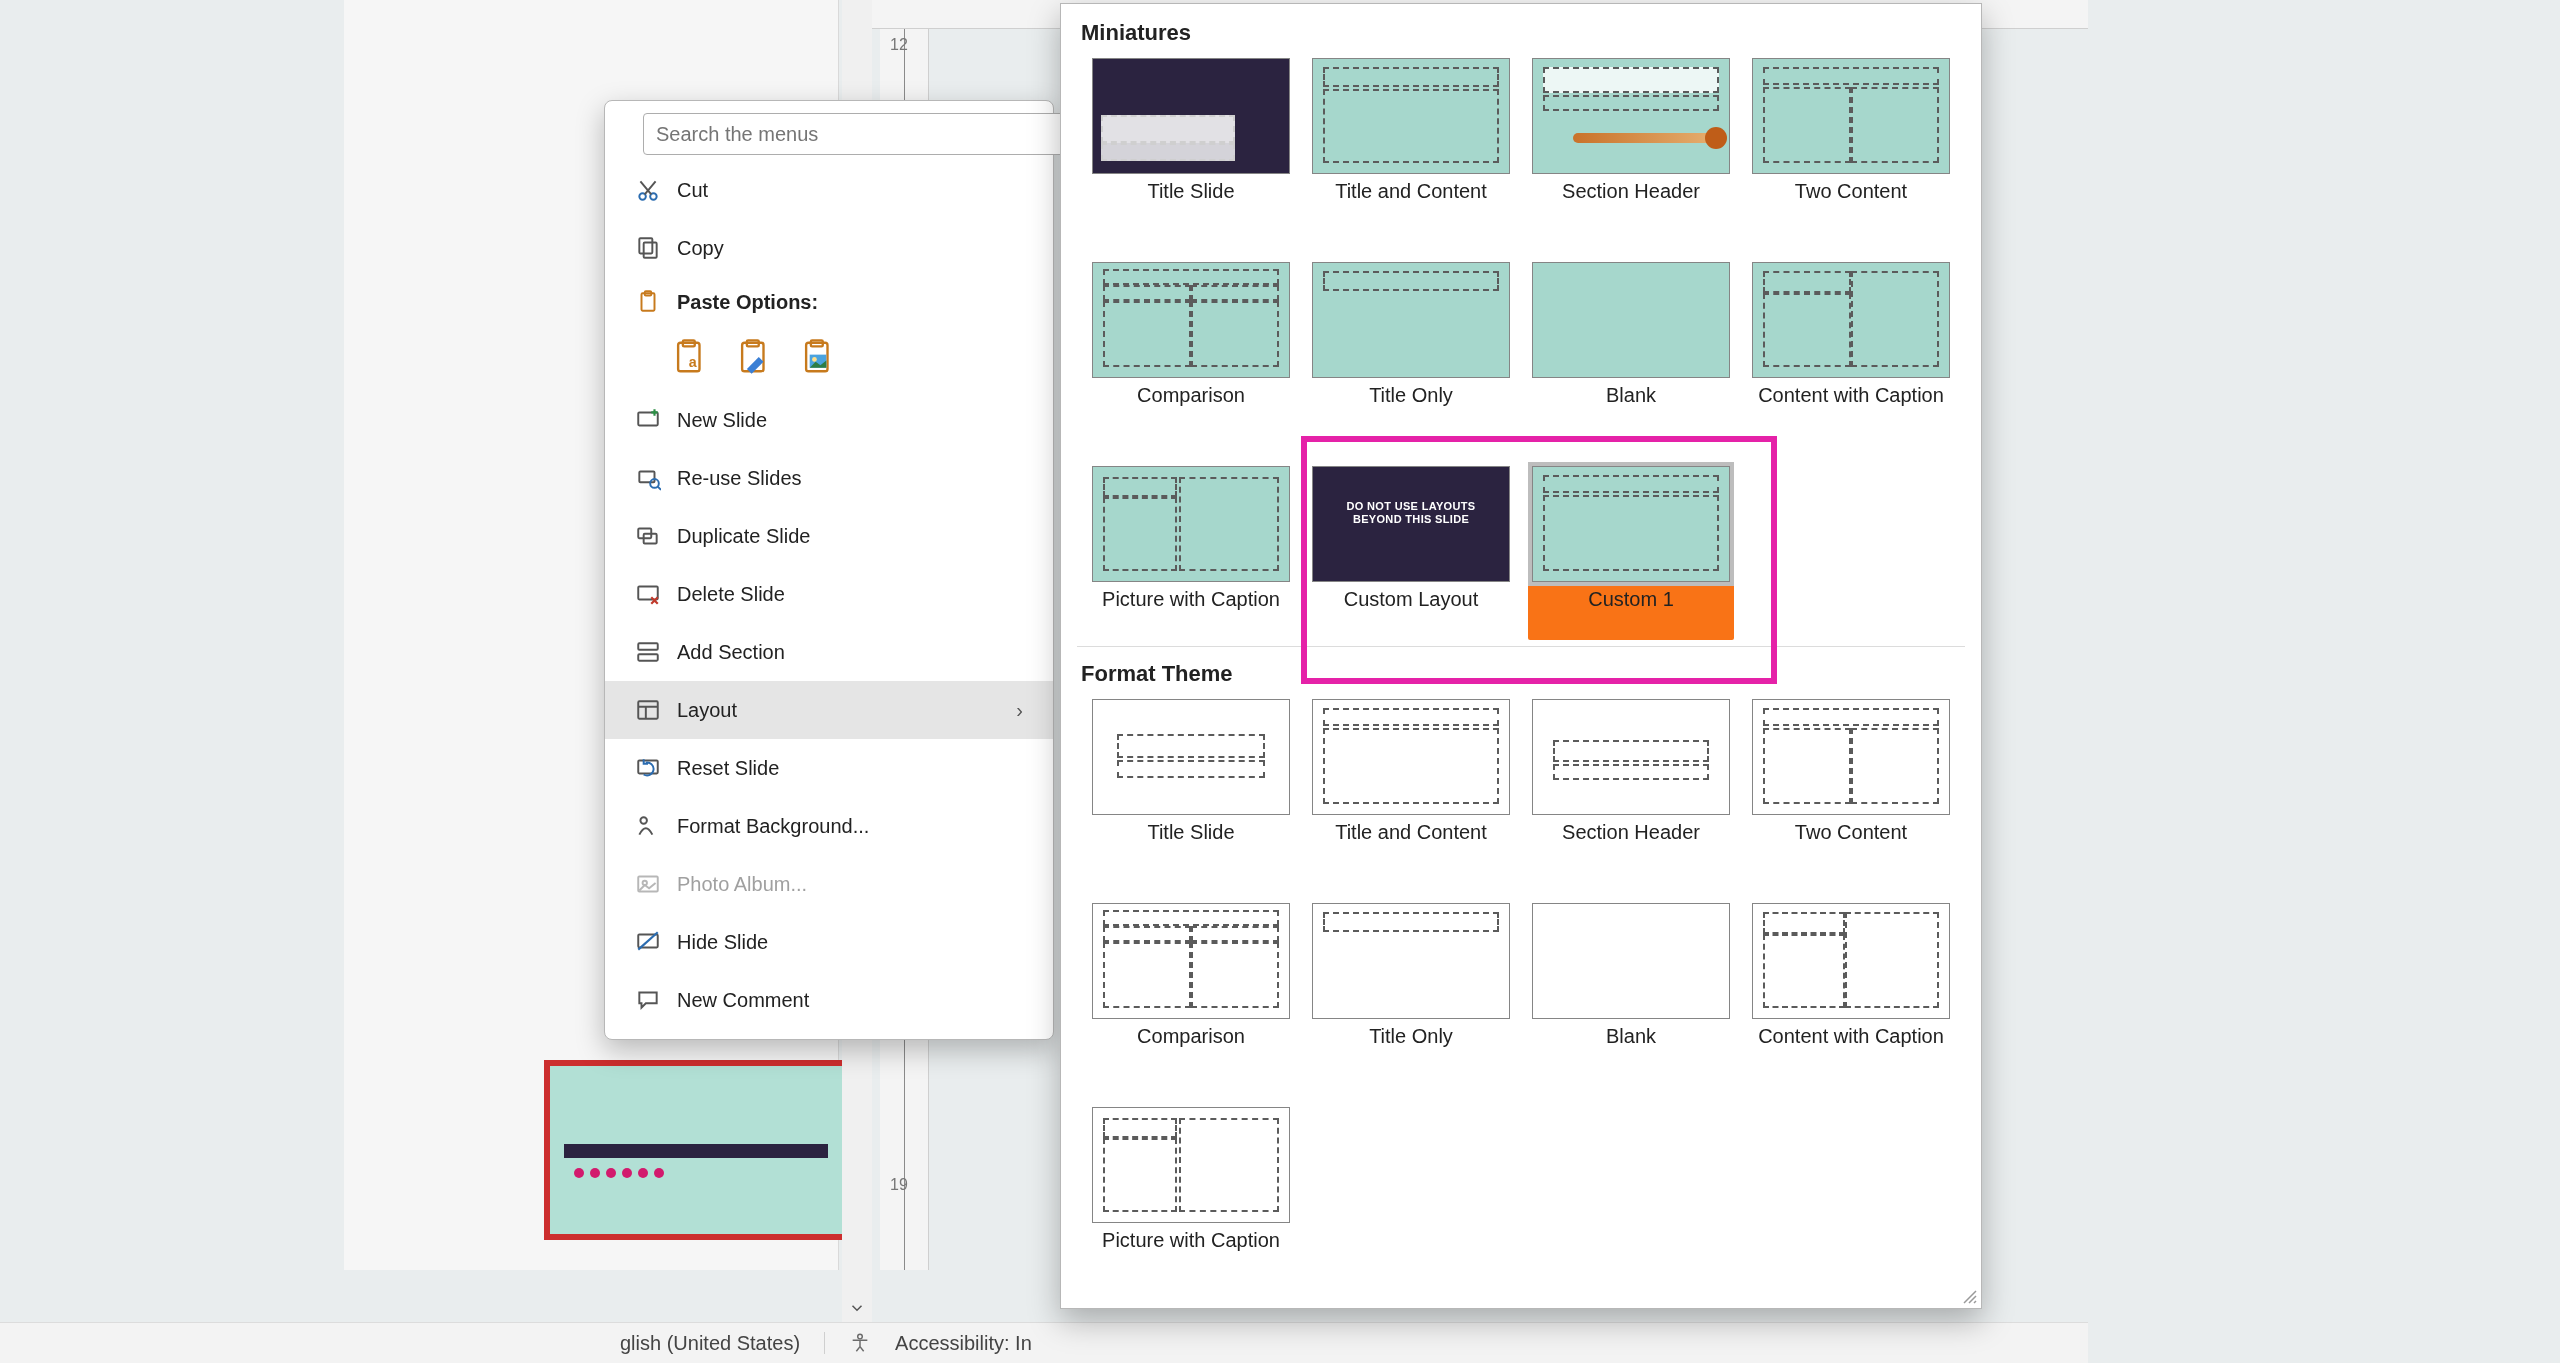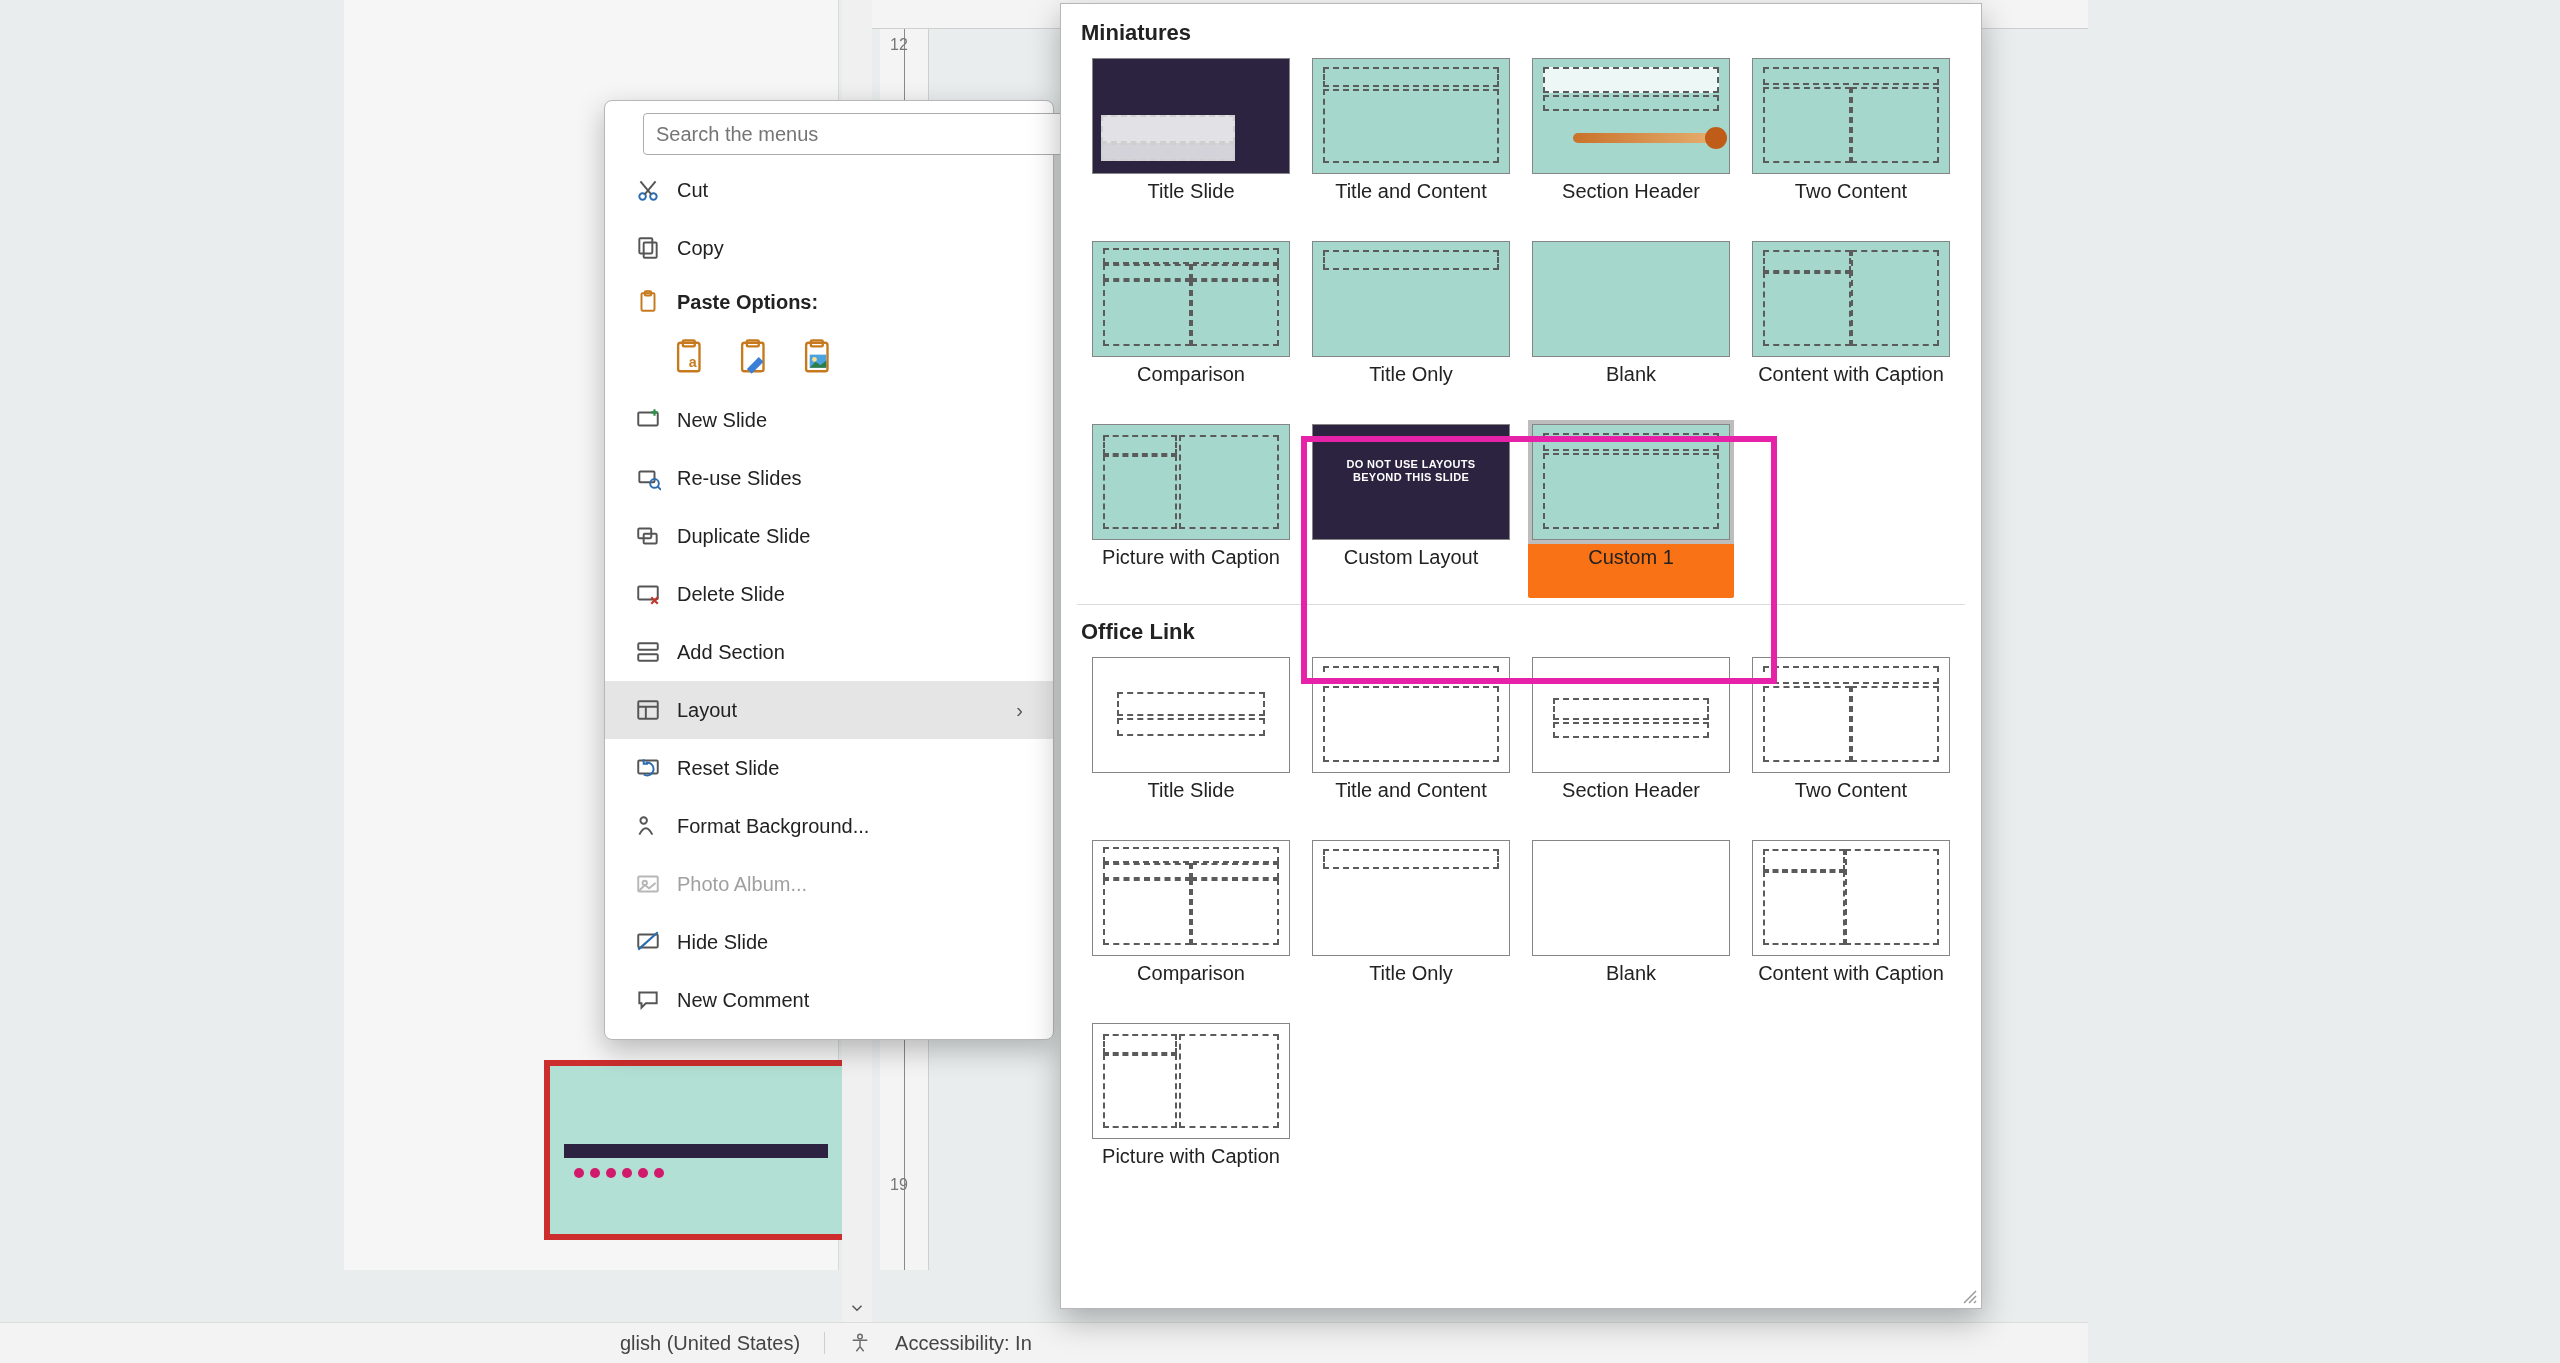--- a/index.html
+++ b/index.html
@@ -170,21 +170,21 @@
     font-size:22px;
     padding:6px 4px 8px 4px;
   }
   .gallery .divider{
     border:none;border-top:1px solid #dcdcdc;
     margin:6px 0 8px 0;
   }
   .grid{
     display:grid;
     grid-template-columns:repeat(4, 206px);
-    gap:5px 14px;
+    gap:26px 14px;
     justify-content:center;
   }
   .cell{
     display:flex;flex-direction:column;align-items:center;
     gap:6px;
     padding:4px 2px;
   }
   .thumb{
     width:198px;height:116px;
     border:1px solid var(--thumb-border);
@@ -571,21 +571,21 @@
       </div>
 
       <div class="cell" style="visibility:hidden">
           <div class="thumb"></div>
           <div class="cap">&nbsp;</div>
         </div>
     </div>
 
     <hr class="divider">
 
-    <div class="section-title">Office Link</div>
+    <div class="section-title">Format Theme</div>
 
     <div class="grid">
 
       <div class="cell">
         <div class="thumb">
           <div class="txtbox" style="left:24px;top:34px;right:24px;height:20px;"></div>
           <div class="txtbox" style="left:24px;top:60px;right:24px;height:14px;"></div>
         </div>
         <div class="cap">Title Slide</div>
       </div>

